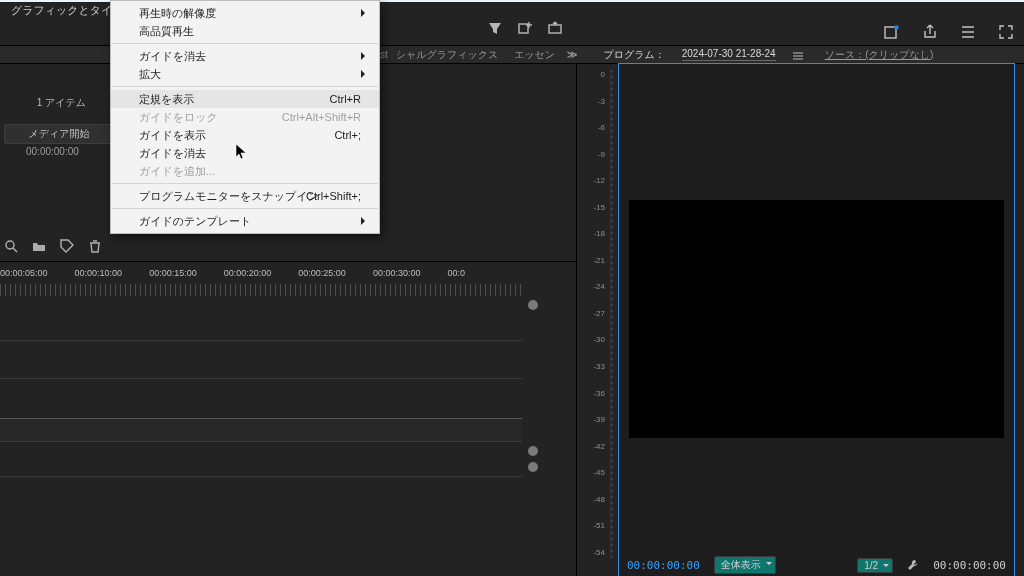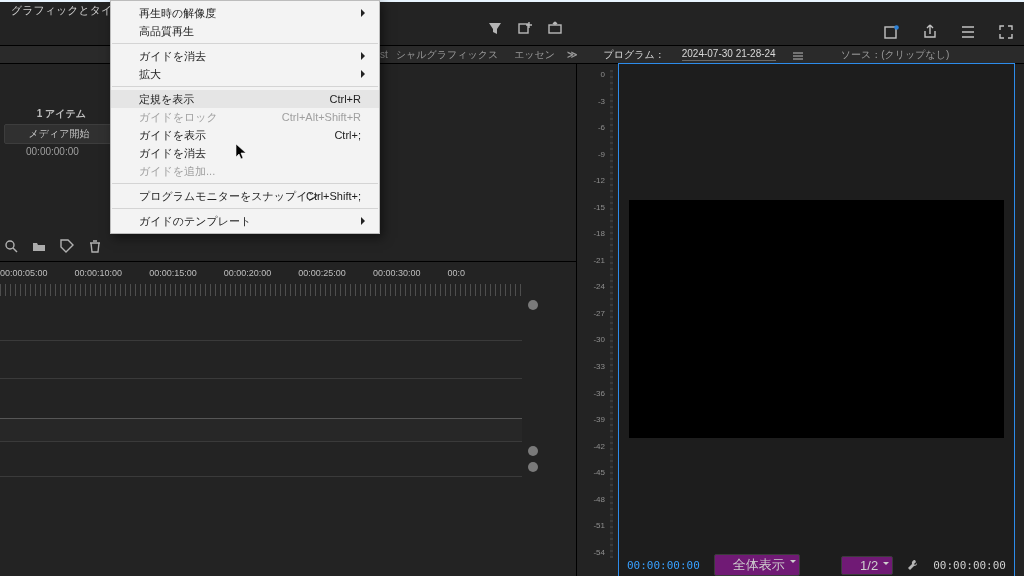--- a/index.html
+++ b/index.html
@@ -41,31 +41,31 @@
 
   
   .panel-tabs{height:18px;background:var(--bg2);display:flex;align-items:center;
     color:var(--text-dim);font-size:10px;border-bottom:1px solid #000;position:relative;}
   .panel-tabs .spacer{flex:0 0 380px;}
   .panel-tabs .tab{padding:0 8px;}
   .panel-tabs .more{padding:0 4px;font-weight:bold;}
   .panel-tabs .prog{margin-left:22px;color:var(--text);display:flex;align-items:center;gap:17px;}
   .panel-tabs .prog .seq{color:var(--text);border-bottom:1px solid #6a6a6a;padding-bottom:1px;}
   .panel-tabs .burger{width:10px;height:8px;display:inline-block;}
-  .panel-tabs .src{margin-left:38px;color:var(--text-dim);}
+  .panel-tabs .src{margin-left:22px;color:var(--text-dim);text-decoration:underline;}
 
   
   .main{position:relative;height:calc(576px - 2px - 16px - 28px - 18px);display:flex;}
   .left{flex:0 0 576px;position:relative;background:var(--bg1);}
   .right{flex:1;position:relative;background:var(--bg1);border-left:1px solid #000;}
 
   
   .proj-area{height:198px;border-bottom:1px solid #000;position:relative;}
   .proj-info{position:absolute;left:0;top:32px;right:0;color:#bdbdbd;font-size:10px;}
-  .proj-info .count{position:absolute;right:490px;top:11px;font-weight:bold;}
+  .proj-info .count{position:absolute;right:490px;top:0;}
   .proj-header{position:absolute;left:4px;top:60px;width:110px;height:20px;
     background:#303030;display:flex;align-items:center;justify-content:center;
     color:#c8c8c8;border:1px solid #3d3d3d;border-radius:2px;font-size:10px;}
   .proj-tc{position:absolute;left:26px;top:82px;color:#9f9f9f;font-size:10px;}
 
   .proj-tools{position:absolute;left:4px;bottom:8px;display:flex;align-items:center;gap:14px;}
   .proj-tools .icn{width:14px;height:14px;opacity:.8;}
 
   
   .tl-area{position:absolute;left:0;right:0;top:198px;bottom:0;background:var(--bg1);}
@@ -99,22 +99,22 @@
   .meter .bar{position:absolute;right:-4px;top:0;bottom:0;width:3px;
     background:repeating-linear-gradient(to bottom,#3b3b3b 0 2px,#2a2a2a 2px 6px);}
 
   .program{position:absolute;left:42px;right:10px;top:0;bottom:0;
     outline:1px solid var(--blue);background:#1d1d1d;}
   .program .viewer{position:absolute;left:10px;right:10px;top:136px;height:238px;
     background:#000;}
   .program .footer{position:absolute;left:8px;right:8px;bottom:2px;height:18px;
     display:flex;align-items:center;gap:14px;color:#c9c9c9;font-size:10px;}
   .program .footer .tc{color:var(--cyan);font-family:monospace;font-size:11px;}
-  .program .footer .dd{background:#701a75;border:1px solid #3b3b3b;border-radius:2px;
-    padding:1px 14px 1px 18px;position:relative;color:#cfcfcf;font-size:13px;cursor:default;}
+  .program .footer .dd{background:#0f766e;border:1px solid #3b3b3b;border-radius:2px;
+    padding:1px 14px 1px 6px;position:relative;color:#cfcfcf;font-size:10px;cursor:default;}
   .program .footer .dd::after{content:"";position:absolute;right:3px;top:5px;
     border:3px solid transparent;border-top-color:#cfcfcf;}
   .program .footer .spacer{flex:1;}
   .program .footer .tc2{font-family:monospace;font-size:11px;color:#cfcfcf;}
   .program .footer .wrench{width:12px;height:12px;opacity:.85;}
 
   
   .dropdown{position:absolute;left:110px;top:0;width:270px;background:var(--menu-bg);
     color:var(--menu-text);border:1px solid #bcbcbc;box-shadow:3px 4px 10px rgba(0,0,0,.5);
     z-index:50;padding:3px 0;}

